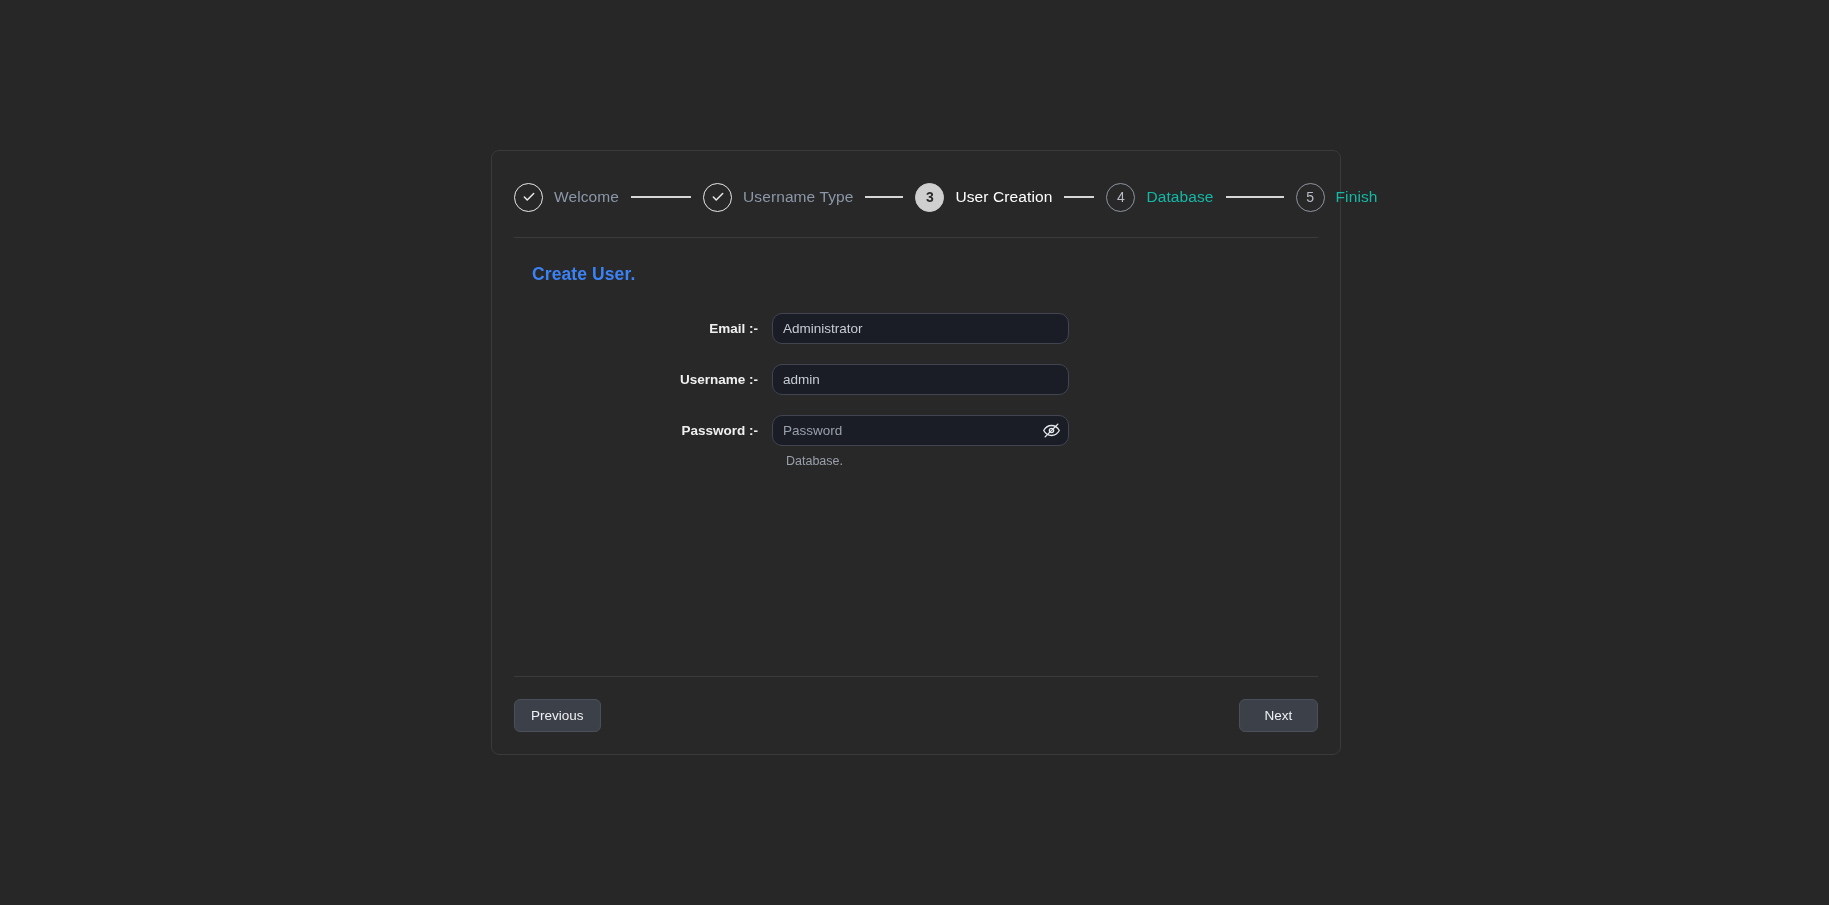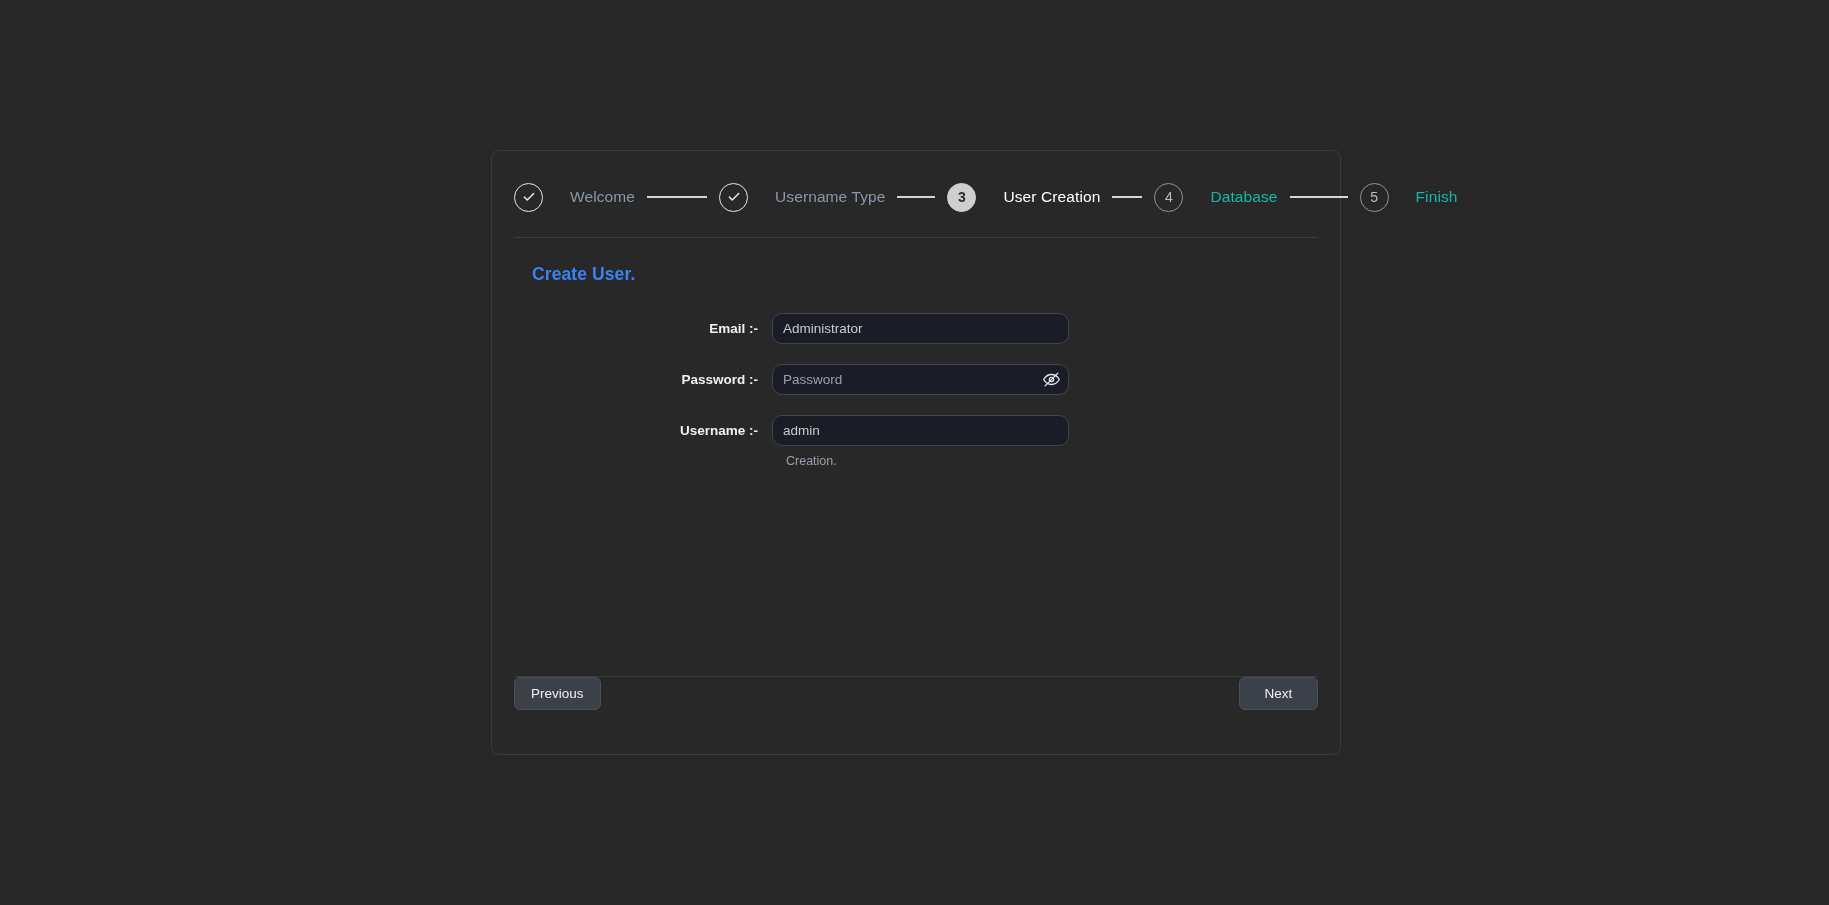--- a/index.html
+++ b/index.html
@@ -36,21 +36,21 @@
   
   .stepper {
     display: flex;
     align-items: center;
     padding: 20px 22px 0 22px;
     height: 72px;
   }
   .step {
     display: flex;
     align-items: center;
-    gap: 27px;
+    gap: 11px;
     white-space: nowrap;
   }
   .step-bullet {
     width: 29px;
     height: 29px;
     border-radius: 50%;
     display: flex;
     align-items: center;
     justify-content: center;
     font-size: 14px;
@@ -187,20 +187,21 @@
     right: 22px;
     bottom: 77px;
   }
   .footer {
     position: absolute;
     left: 0;
     right: 0;
     bottom: 0;
     height: 77px;
     display: flex;
+    align-items: center;
     justify-content: space-between;
     padding: 0 22px;
     gap: 20px;
   }
   .btn {
     background: #3c4049;
     border: 1px solid #4a4f59;
     border-radius: 6px;
     color: #eef0f3;
     font-size: 13.5px;
@@ -279,46 +280,46 @@
 
     <div class="card-body">
       <h1 class="section-title">Create User.</h1>
 
       <div class="form">
 
         <div class="form-row">
           <div class="form-label">Email :-</div>
           <div class="input-wrap">
             <input class="text-input" type="text" value="Administrator" style="">
+          </div>
+        </div>
+
+        <div class="form-row">
+          <div class="form-label">Username :-</div>
+          <div class="input-wrap">
+            <input class="text-input" type="text" value="admin" style="">
           </div>
         </div>
 
         <div class="form-row">
           <div class="form-label">Password :-</div>
           <div class="input-wrap">
             <input class="text-input has-eye" type="text" placeholder="Password" style="">
             <button class="eye-btn" aria-label="toggle password visibility">
               <svg width="17" height="17" viewBox="0 0 24 24" fill="none" stroke="currentColor" stroke-width="1.9" stroke-linecap="round" stroke-linejoin="round">
                 <path d="M1 12s4-7 11-7 11 7 11 7-4 7-11 7S1 12 1 12z"></path>
                 <circle cx="12" cy="12" r="3"></circle>
                 <line x1="3" y1="21" x2="21" y2="3"></line>
               </svg>
             </button>
           </div>
         </div>
 
-        <div class="form-row">
-          <div class="form-label">Username :-</div>
-          <div class="input-wrap">
-            <input class="text-input" type="text" value="admin" style="">
-          </div>
-        </div>
-
-
-        <div class="hint">Creation.</div>
+
+        <div class="hint">Database.</div>
 
       </div>
     </div>
 
     <div class="footer-divider"></div>
     <div class="footer">
       <button class="btn">Previous</button>
       <div class="next-holder">
         <button class="btn">Next</button>
         <div class="highlight-box" style="border-color: rgb(238, 27, 27);"></div>

